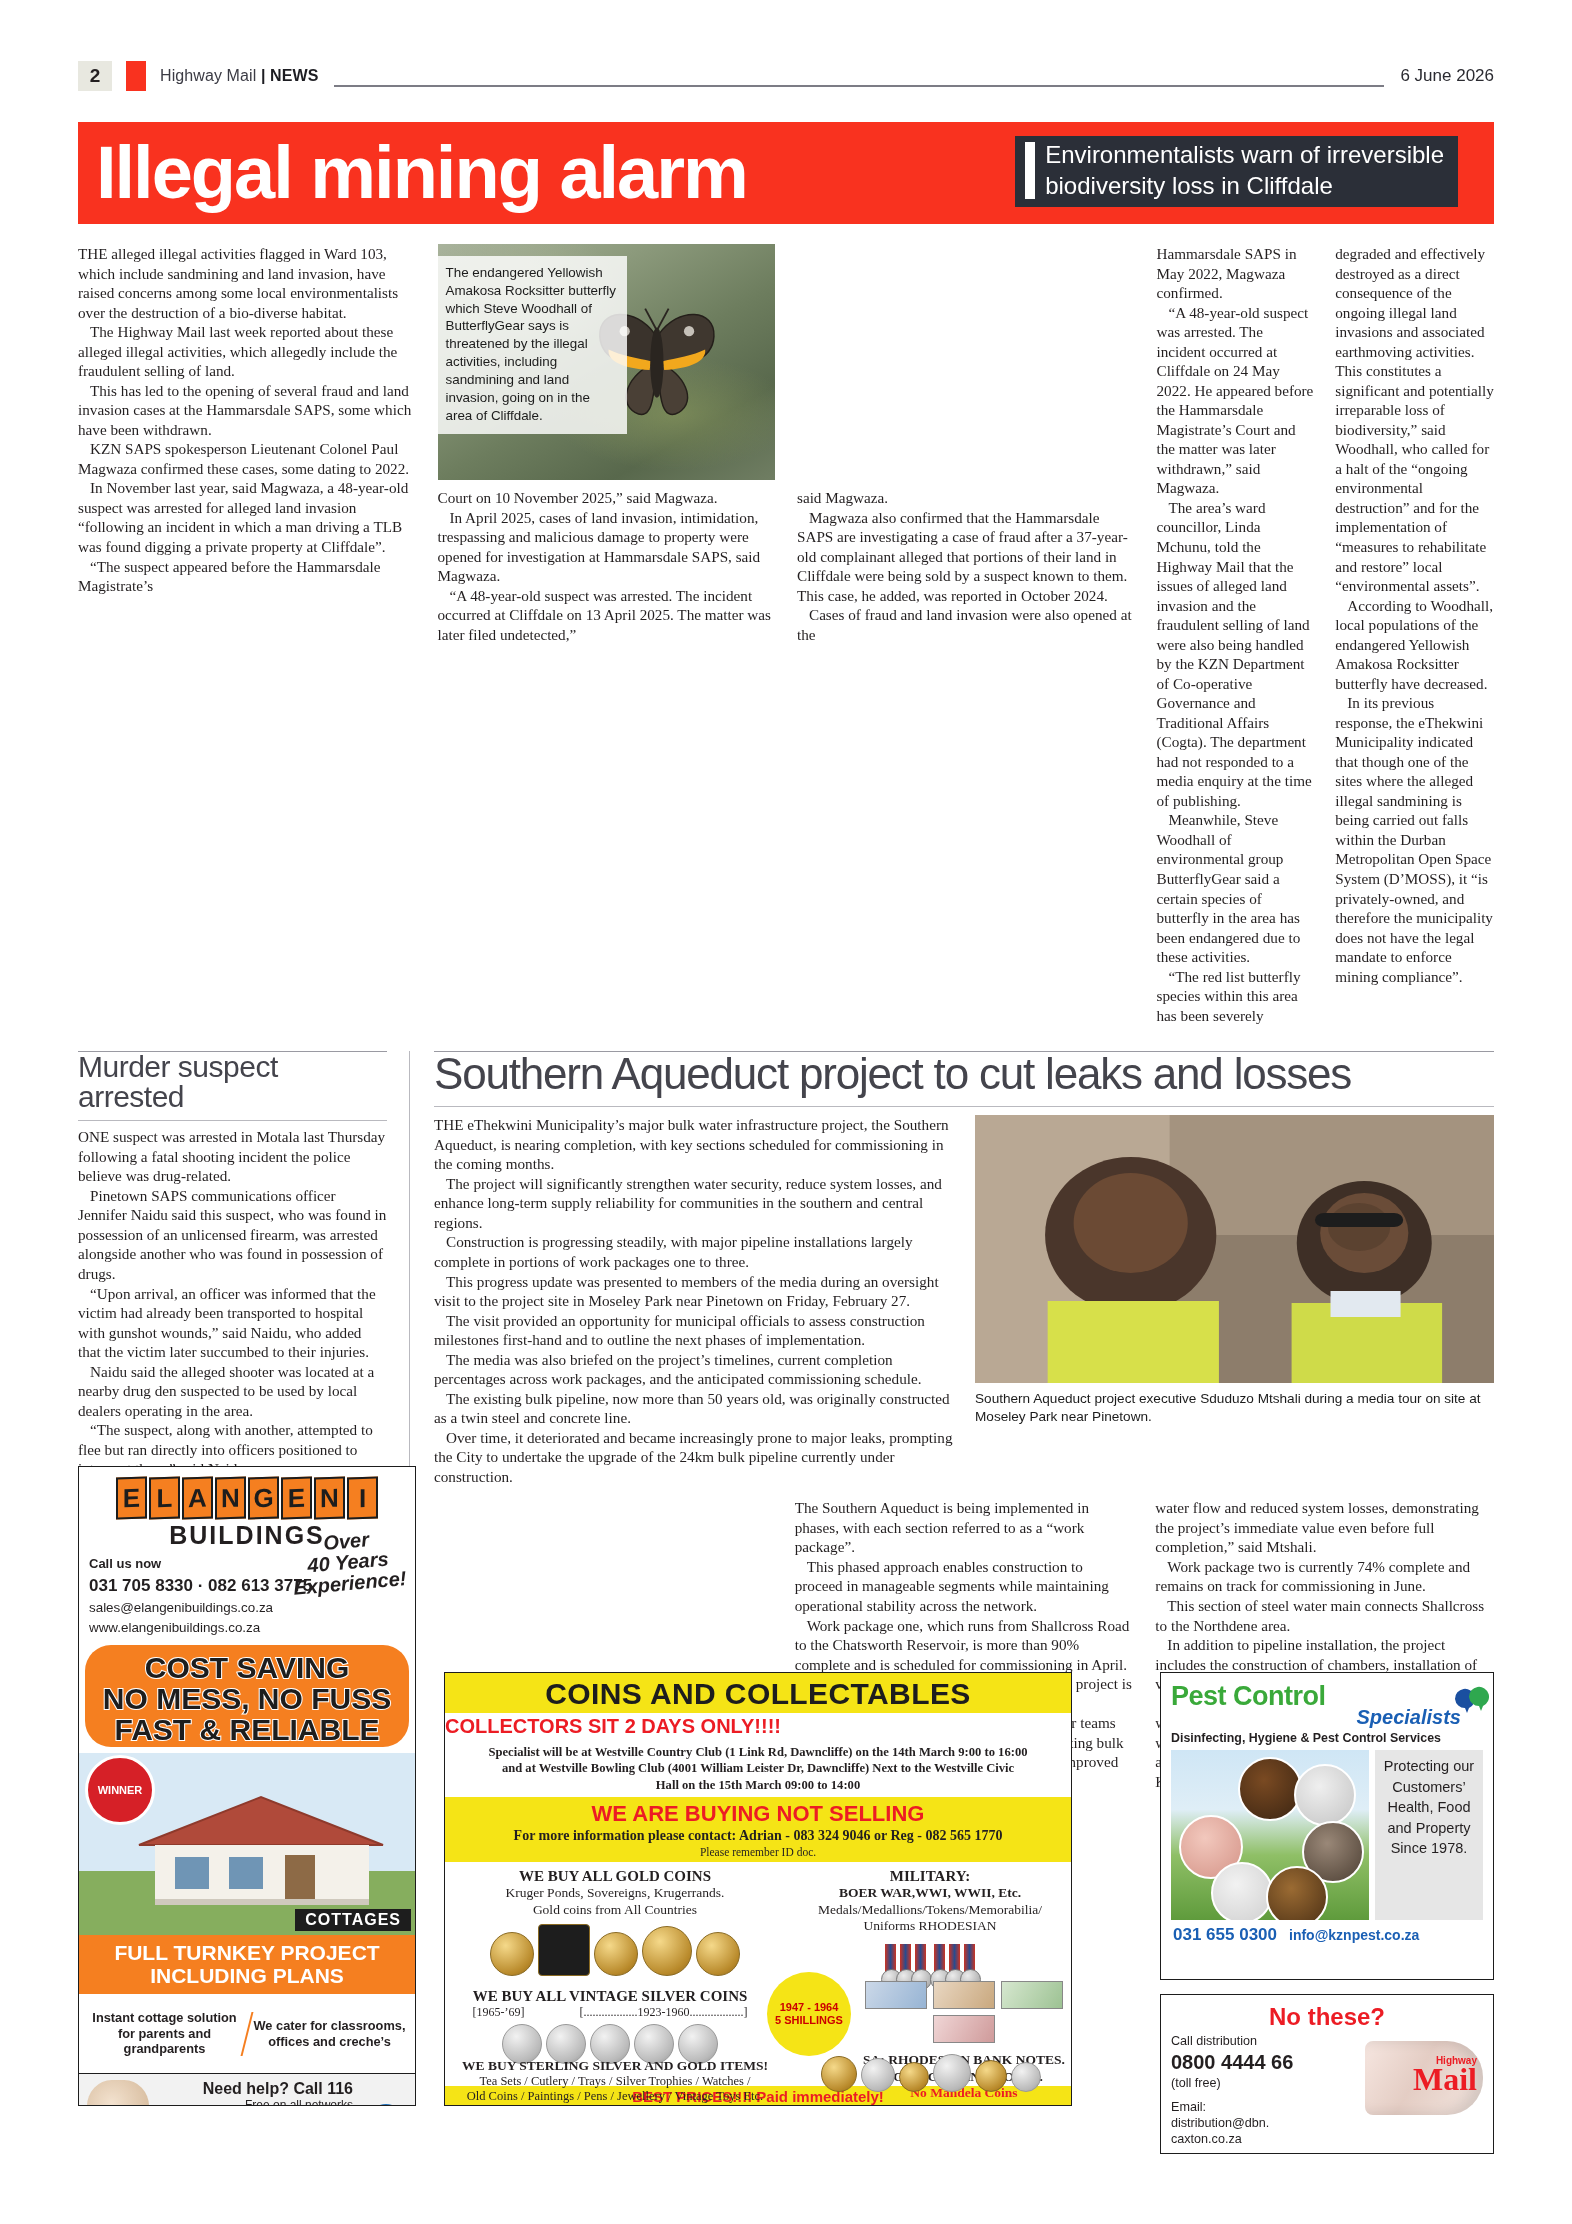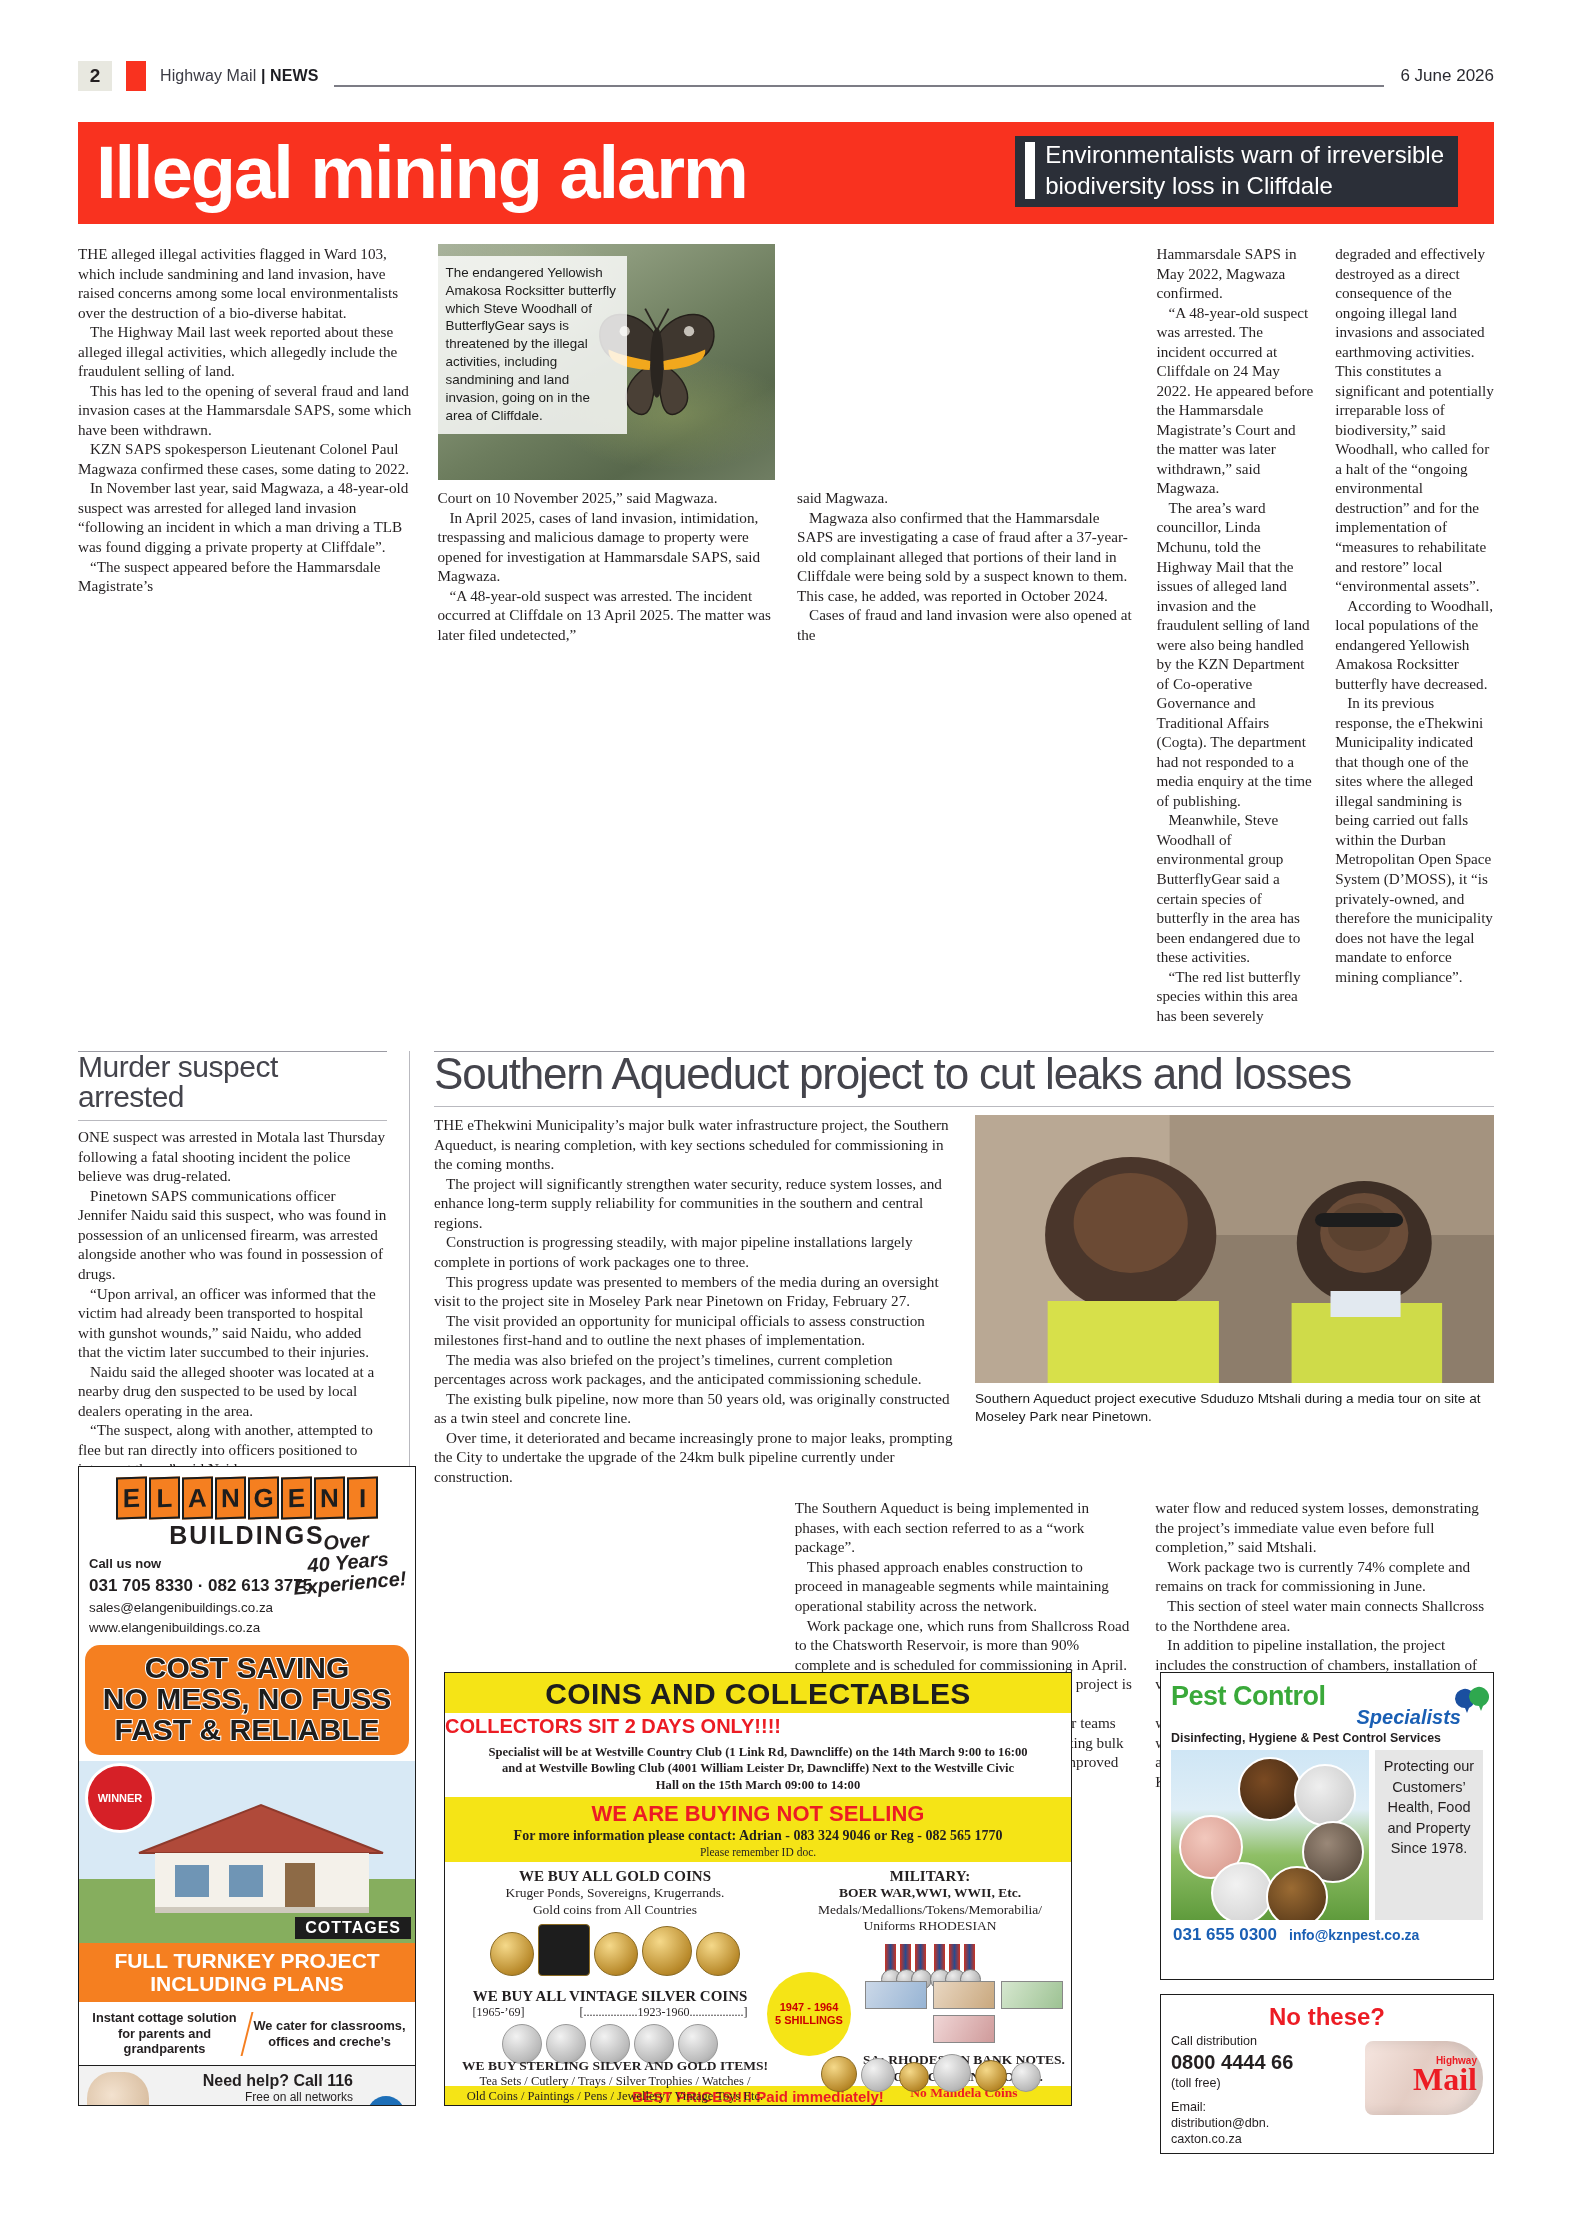--- a/index.html
+++ b/index.html
@@ -97,35 +97,35 @@
   }
   .el-buildings { text-align: center; font-family: "Liberation Sans", sans-serif; font-weight: bold;
     font-size: 25px; letter-spacing: 2px; margin-top: 2px; }
   .el-contact { font-family: "Liberation Sans", sans-serif; font-size: 13px; line-height: 1.45;
     padding: 5px 0 4px 10px; font-weight: bold; }
   .el-contact .big { font-size: 17px; }
   .el-contact .thin { font-weight: normal; font-size: 13.4px; }
   .el-over { position: absolute; right: 8px; top: 64px; width: 118px; text-align: center;
     font-family: "Liberation Sans", sans-serif; font-weight: bold; font-style: italic; font-size: 20px;
     line-height: 1.05; transform: rotate(-5deg); }
-  .el-orange { background: #f57f20; border-radius: 15px; margin: 4px 6px 0 6px; padding: 8px 4px 10px 4px;
+  .el-orange { background: #f57f20; border-radius: 26px; margin: 4px 6px 0 6px; padding: 8px 4px 2px 4px;
     text-align: center; font-family: "Liberation Sans", sans-serif; font-weight: bold; font-size: 30px;
     color: #1d1d1d; line-height: 1.02; -webkit-text-stroke: 2px #fff; paint-order: stroke fill; }
   .el-photo { height: 182px; margin: 6px 0 0 0; position: relative; overflow: hidden;
     background: linear-gradient(180deg,#cfe2f2 0%, #e9f1f7 45%, #9fb985 70%, #7ea55f 100%); }
   .el-cottages { position: absolute; right: 4px; bottom: 4px; background: #1d1d1d; color: #fff;
     font-family: "Liberation Sans", sans-serif; font-weight: bold; font-size: 16px; padding: 2px 10px; letter-spacing: 1px;}
   .el-winner { position: absolute; left: 6px; top: 2px; width: 70px; height: 70px; border-radius: 50%;
     background: #d62027; color: #fff; font-family: "Liberation Sans", sans-serif; font-weight: bold;
     font-size: 11px; display: flex; align-items: center; justify-content: center; border: 3px solid #fff;}
   .el-turnkey { background: #f57f20; color: #fff; text-align: center; font-family: "Liberation Sans", sans-serif;
     font-weight: bold; font-size: 21px; padding: 7px 2px; line-height: 1.08; }
   .el-twocol { display: grid; grid-template-columns: 1fr 2px 1fr; align-items: center;
     font-family: "Liberation Sans", sans-serif; font-weight: bold; font-size: 12.8px; text-align: center;
-    padding: 8px 4px; line-height: 1.2; }
+    padding: 16px 4px; line-height: 1.2; }
   .el-slash { background: #f57f20; height: 44px; transform: skewX(-14deg); }
   .el-help { background: #f2f2f2; border-top: 1px solid #1d1d1d; padding: 6px 8px; position: relative; height: 86px;}
   .el-help .t1 { font-family: "Liberation Sans", sans-serif; font-weight: bold; font-size: 16px; text-align: right; padding-right: 54px;}
   .el-help .t2 { font-family: "Liberation Sans", sans-serif; font-size: 12px; text-align: right; padding-right: 54px;}
   .el-116 { position: absolute; right: 10px; top: 30px; width: 38px; height: 38px; border-radius: 50%;
     background: #1d6fb8; color: #fff; font-family: "Liberation Sans", sans-serif; font-weight: bold; font-size: 15px;
     display: flex; align-items: center; justify-content: center; }
   .el-bear { position: absolute; left: 8px; top: 6px; width: 62px; height: 66px; border-radius: 40% 40% 45% 45%;
     background: radial-gradient(circle at 40% 35%, #f3e2cf, #cdae8c); }
 

